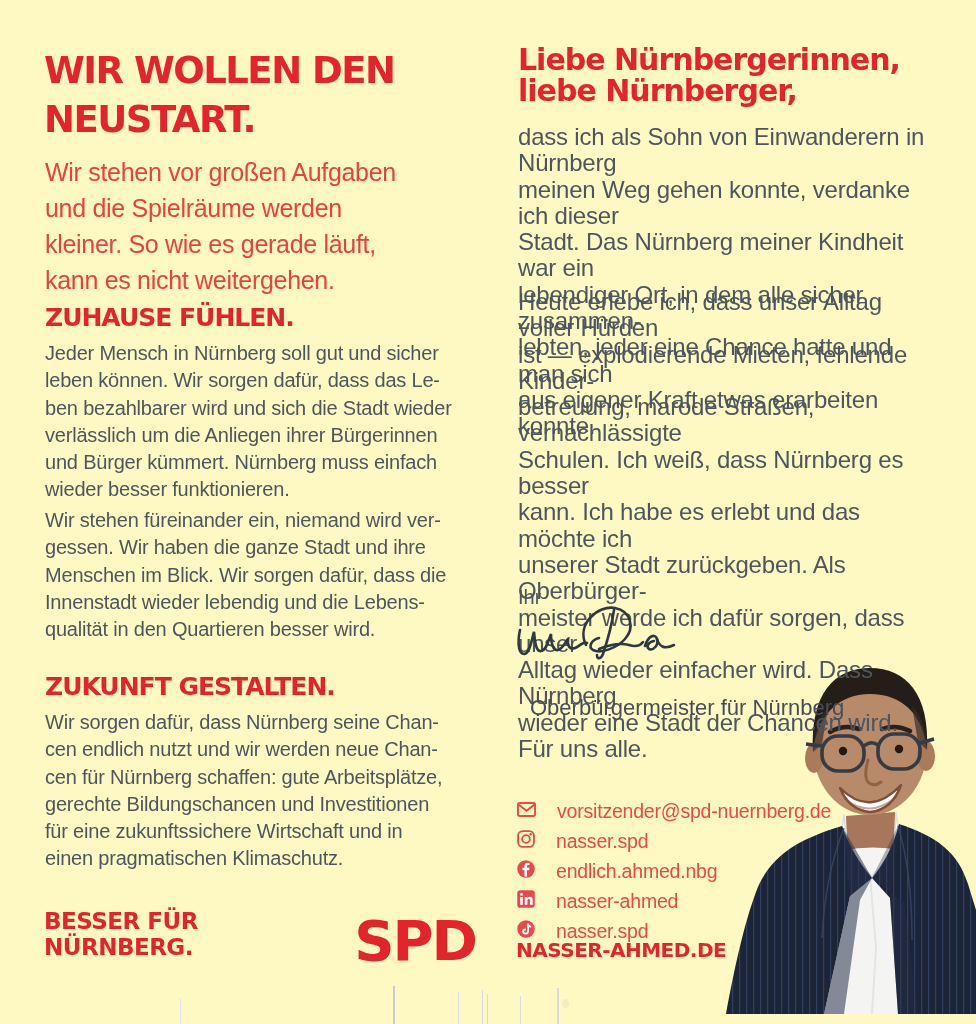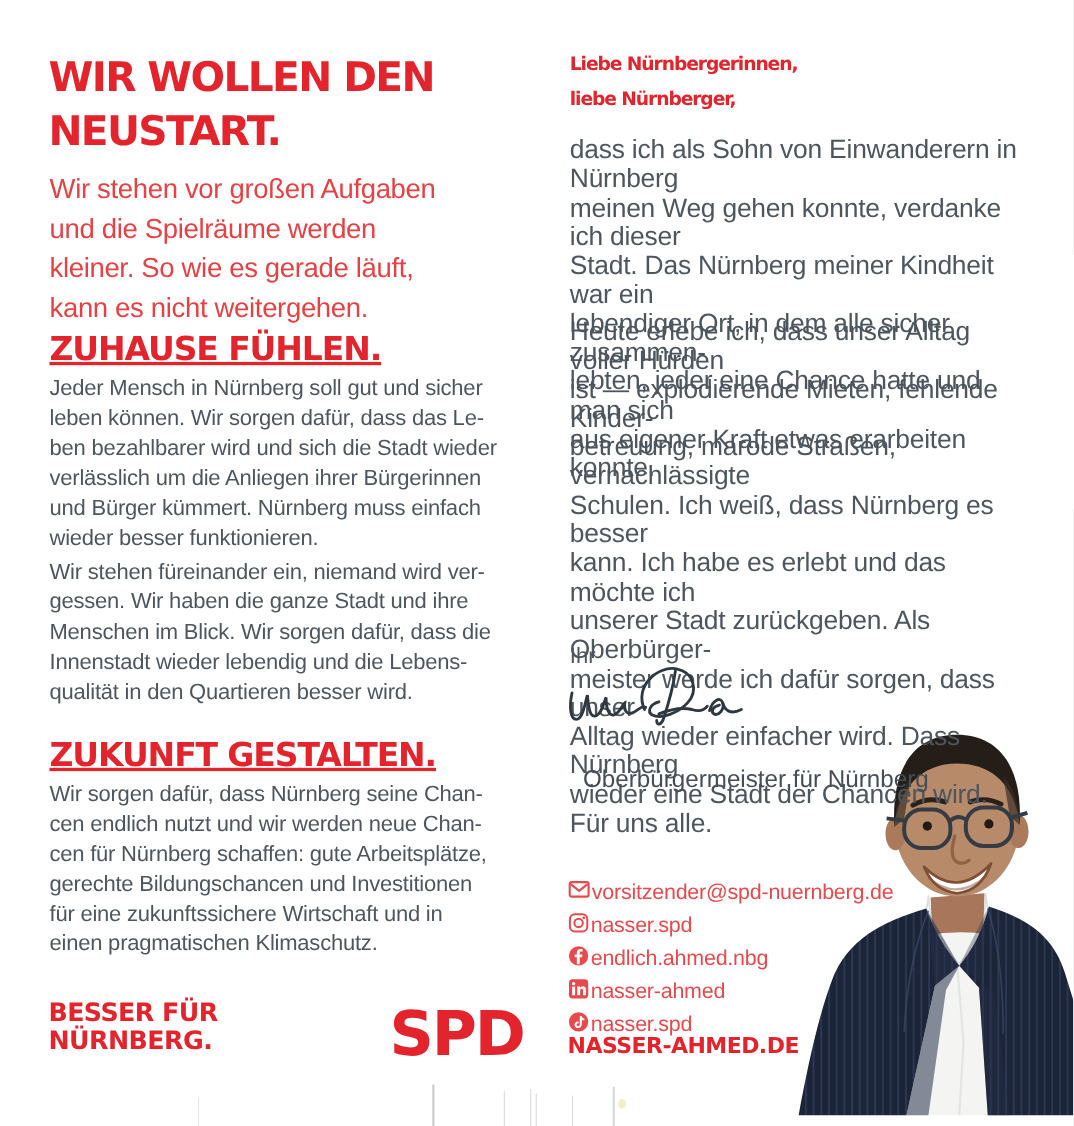--- a/index.html
+++ b/index.html
@@ -1,51 +1,51 @@
 <!DOCTYPE html>
 <html><head>
 <meta charset="utf-8">
 <style>
   html,body{margin:0;padding:0;background:#e9e9e9;}
-  .page{position:relative;width:976px;height:1024px;background:#ffffff;overflow:hidden;
+  .page{position:relative;width:976px;height:1024px;background:#fef9c3;overflow:hidden;
         font-family:"Liberation Sans",sans-serif;}
   .pre{white-space:pre-line;}
   .abs{position:absolute;}
 
   
   .headline{left:44px;top:46px;width:440px;font-family:"DejaVu Sans",sans-serif;font-weight:bold;
             font-size:37px;line-height:49px;letter-spacing:-1.5px;color:#e3242c;margin:0;}
   .intro{left:45px;top:154px;width:430px;font-size:25px;line-height:36px;letter-spacing:-0.3px;
          color:#e74144;margin:0;}
   .section{left:45px;width:445px;}
   .section h2{margin:0 0 7px 0;font-family:"DejaVu Sans",sans-serif;font-weight:bold;
-              font-size:30px;line-height:30px;letter-spacing:-1px;color:#e3242c;text-decoration:underline;}
+              font-size:25px;line-height:30px;letter-spacing:-1px;color:#e3242c;}
   .body-text{margin:0;font-size:20px;line-height:27.3px;letter-spacing:-0.2px;color:#4d565e;}
   .sec1{top:303px;} .sec2{top:507px;} .sec3{top:672px;}
 
   .footer-row{left:44px;top:908px;width:432px;display:flex;justify-content:space-between;
               align-items:flex-end;}
   .slogan{font-family:"DejaVu Sans",sans-serif;font-weight:bold;font-size:23px;
           letter-spacing:-0.5px;color:#e3242c;padding-bottom:9px;}
   .spd-logo{font-family:"DejaVu Sans",sans-serif;font-weight:bold;font-size:56px;line-height:56px;
             letter-spacing:-2px;color:#e3242c;}
 
   .greeting{left:518px;top:44px;width:420px;font-family:"DejaVu Sans",sans-serif;font-weight:bold;
-            font-size:17px;line-height:31px;letter-spacing:-1px;color:#e3242c;margin:0;}
+            font-size:30px;line-height:31px;letter-spacing:-1px;color:#e3242c;margin:0;}
   .rp{left:518px;width:420px;margin:0;font-size:24px;line-height:26.3px;letter-spacing:-0.2px;
       color:#4d565e;}
   .rp1{top:124px;} .rp2{top:289px;} .rp3{top:521px;}
   .salutation{left:518px;top:586px;font-size:20px;color:#4d565e;}
   .signature{left:514px;top:602px;}
   .sig-name{left:518px;top:668px;font-family:"DejaVu Sans",sans-serif;font-weight:bold;
             font-size:20.5px;color:#333c43;}
   .sig-role{left:530px;top:695px;font-size:22px;color:#454e56;}
 
   .contacts{left:516px;top:796px;list-style:none;margin:0;padding:0;}
-  .contacts li{display:flex;align-items:center;height:30px;gap:1px;}
+  .contacts li{display:flex;align-items:center;height:30px;gap:20px;}
   .contact-label{font-size:19.5px;letter-spacing:-0.2px;color:#e7494c;}
   .website{left:516px;top:938px;font-family:"DejaVu Sans",sans-serif;font-weight:bold;
            font-size:20px;letter-spacing:-0.5px;color:#e3242c;}
 
   .portrait{left:694px;top:648px;width:282px;height:366px;}
 
   .artifact{position:absolute;background:#d9dadc;width:1px;}
   .speck{position:absolute;width:7px;height:9px;background:#f2eec2;border-radius:50%;}
 </style>
 </head>

